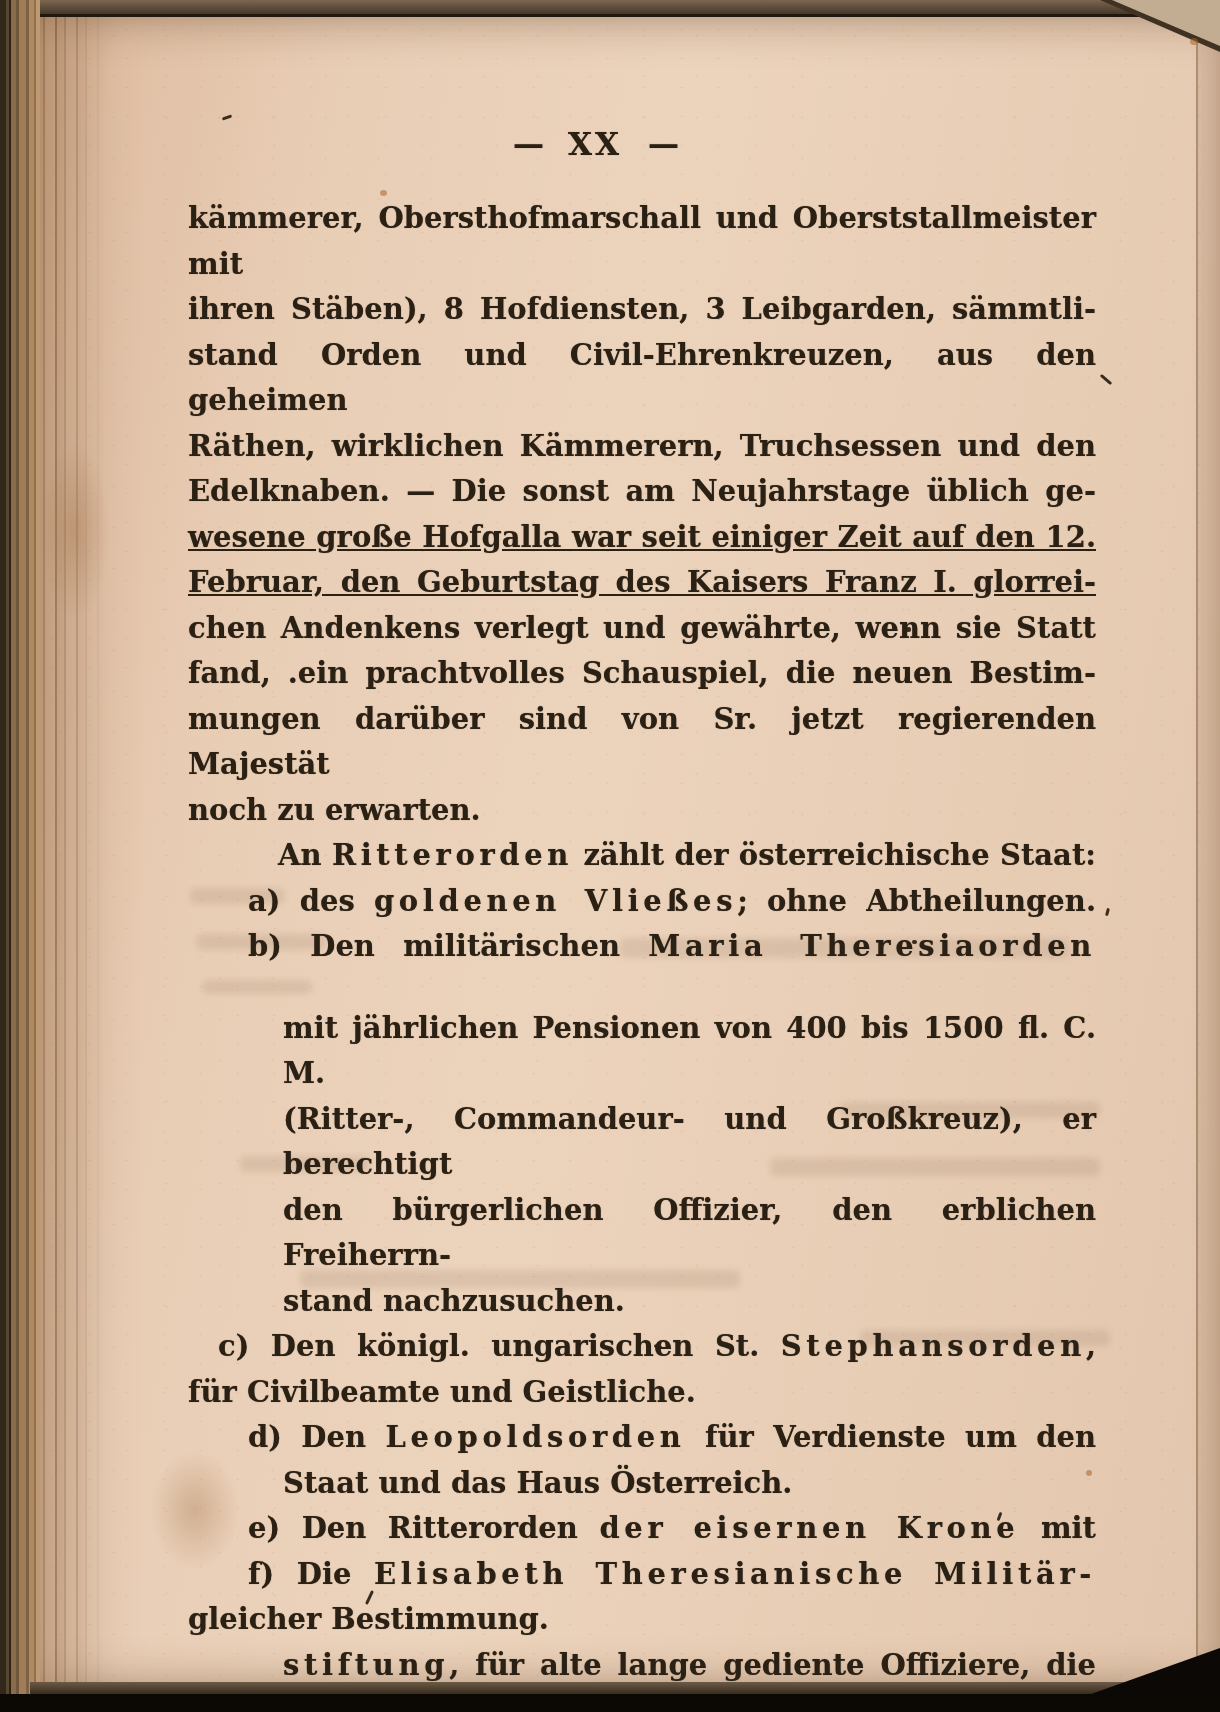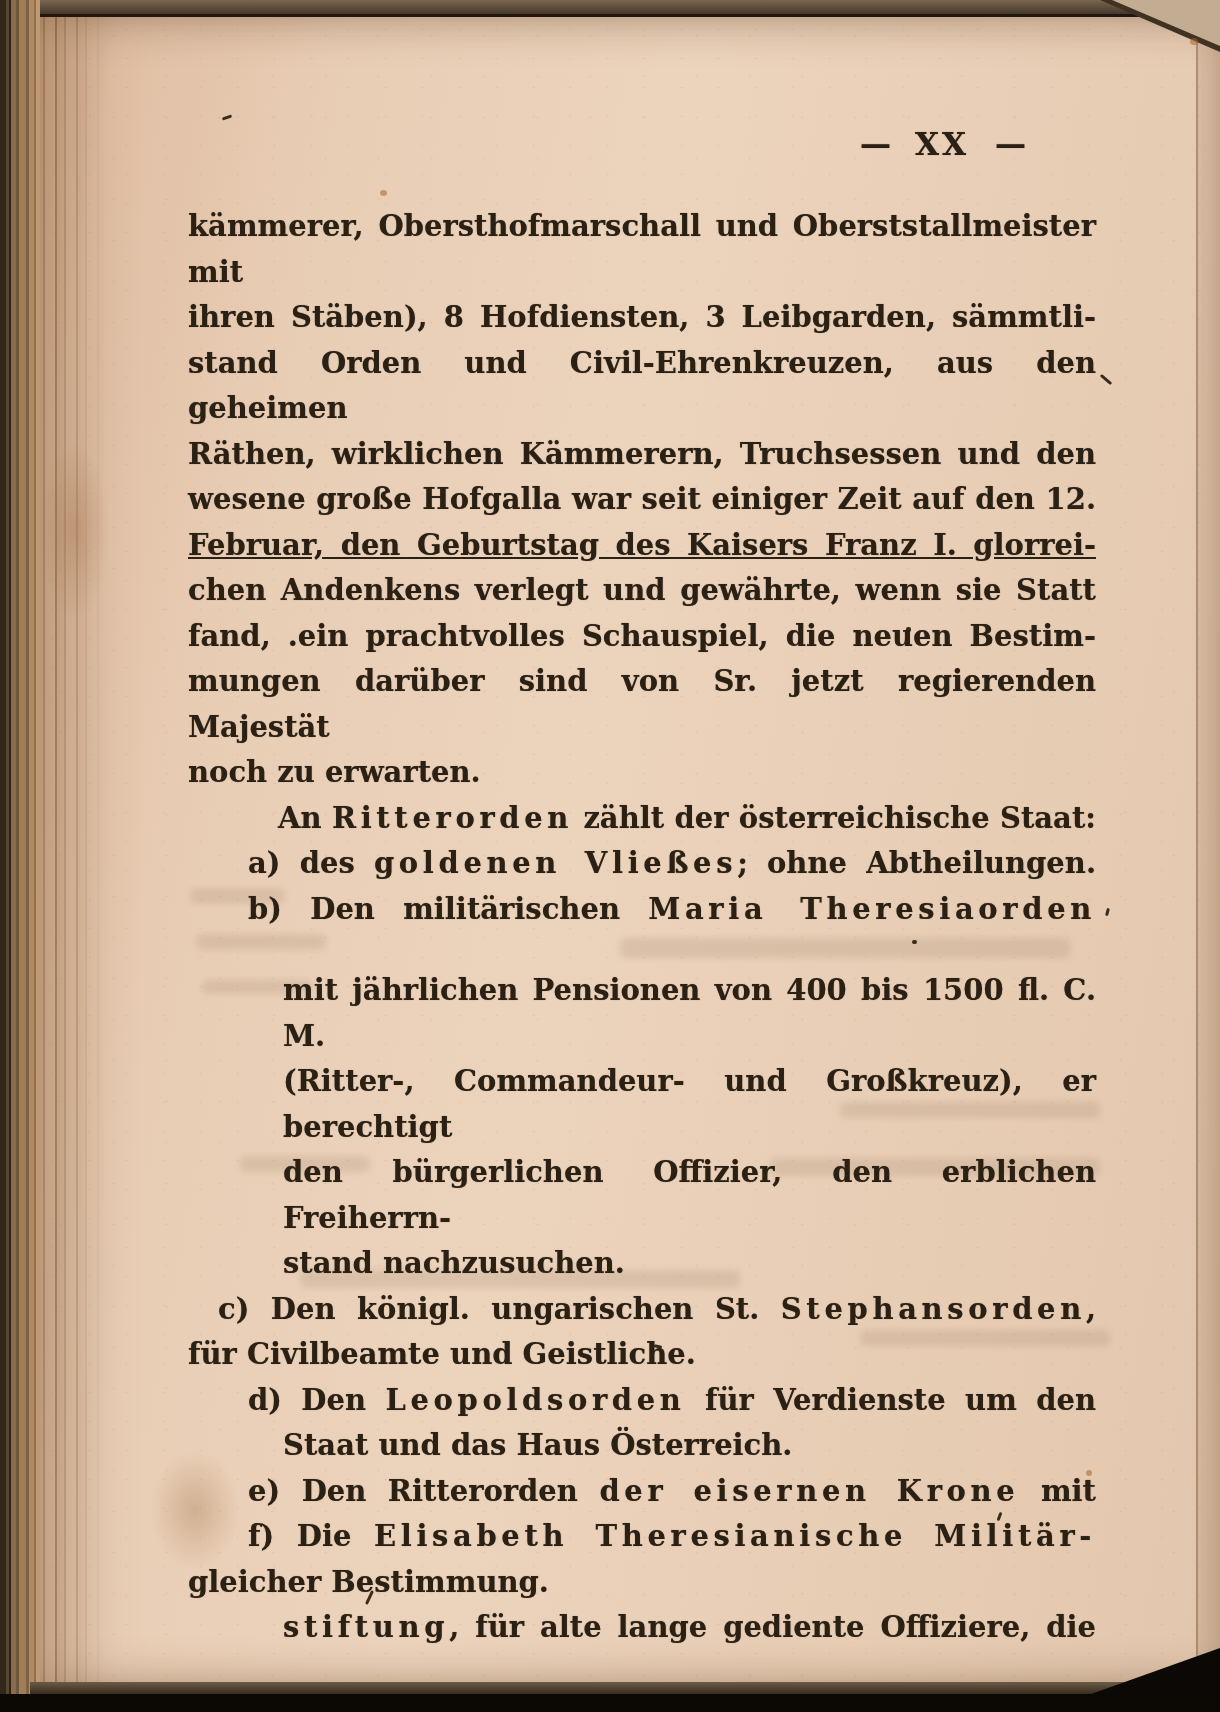--- a/index.html
+++ b/index.html
@@ -38,26 +38,26 @@
   .sheet-lines{position:absolute;left:34px;top:15px;bottom:28px;width:74px;
     background:repeating-linear-gradient(90deg,
       rgba(95,62,35,.38) 0 2px,rgba(196,156,115,.28) 2px 9px,
       rgba(125,88,55,.32) 9px 11px,rgba(214,178,138,.22) 11px 21px);
     -webkit-mask-image:linear-gradient(90deg,#000 30%,transparent 95%);
     mask-image:linear-gradient(90deg,#000 30%,transparent 95%);}
   .right-edge{position:absolute;top:40px;bottom:24px;left:1196px;width:24px;
     border-left:2px solid rgba(125,88,58,.45);background:rgba(133,96,64,.15);}
 
   
-  .header{position:absolute;left:140px;top:126px;width:910px;text-align:right;
+  .header{position:absolute;left:140px;top:126px;width:910px;text-align:center;
     color:var(--ink,#2a2014);font-weight:bold;font-size:31px;
     text-shadow:0 0 1px rgba(42,32,20,.55);}
   .header .dash{margin:0 26px;letter-spacing:-2px;}
   .header .num{letter-spacing:3px;}
-  .text-block{position:absolute;left:188px;top:204px;width:908px;
+  .text-block{position:absolute;left:188px;top:196px;width:908px;
     color:var(--ink,#2a2014);font-size:29px;font-weight:bold;line-height:45.5px;
     text-shadow:0 0 1px rgba(42,32,20,.45);}
   .line{white-space:normal;}
   .line.just{text-align:justify;text-align-last:justify;}
   .line.left{text-align:right;text-align-last:left;}
   .sperr{letter-spacing:.16em;}
 
   
   .ghost{position:absolute;background:rgba(108,78,52,.12);filter:blur(3px);border-radius:6px;}
   .speck{position:absolute;background:#3a2c1c;border-radius:2px;}
@@ -108,21 +108,22 @@
 
   <div class="header">
     <span class="dash">—</span><span class="num">XX</span><span class="dash">—</span>
   </div>
 
   <div class="text-block">
       <div class="line just" style="padding-left: 0px;"><span>kämmerer, Obersthofmarschall und Oberststallmeister mit</span></div>
       <div class="line just" style="padding-left: 0px;"><span>ihren Stäben), 8 Hofdiensten, 3 Leibgarden, sämmtli-</span></div>
       <div class="line just" style="padding-left: 0px;"><span>stand Orden und Civil-Ehrenkreuzen, aus den geheimen</span></div>
       <div class="line just" style="padding-left: 0px;"><span>Räthen, wirklichen Kämmerern, Truchsessen und den</span></div>
-      <div class="line just" style="padding-left: 0px;"><span>wesene große Hofgalla war seit einiger Zeit auf den 12.</span></div>
+      <div class="line just" style="padding-left: 0px;"><span>Edelknaben. — Die sonst am Neujahrstage üblich ge-</span></div>
+      <div class="line just" style="padding-left: 0px; text-decoration: underline;"><span>wesene große Hofgalla war seit einiger Zeit auf den 12.</span></div>
       <div class="line just" style="padding-left: 0px; text-decoration: underline;"><span>Februar, den Geburtstag des Kaisers Franz I. glorrei-</span></div>
       <div class="line just" style="padding-left: 0px;"><span>chen Andenkens verlegt und gewährte, wenn sie Statt</span></div>
       <div class="line just" style="padding-left: 0px;"><span>fand, .ein prachtvolles Schauspiel, die neuen Bestim-</span></div>
       <div class="line just" style="padding-left: 0px;"><span>mungen darüber sind von Sr. jetzt regierenden Majestät</span></div>
       <div class="line left" style="padding-left: 0px;"><span>noch zu erwarten.</span></div>
       <div class="line just" style="padding-left: 90px;"><span>An </span><span class="sperr">Ritterorden</span><span> zählt der österreichische Staat:</span></div>
       <div class="line just" style="padding-left: 60px;"><span>a) des </span><span class="sperr">goldenen Vließes</span><span>; ohne Abtheilungen.</span></div>
       <div class="line just" style="padding-left: 60px;"><span>b) Den militärischen </span><span class="sperr">Maria Theresiaorden</span></div>
       <div class="line just" style="padding-left: 95px; margin-top: 36px;"><span>mit jährlichen Pensionen von 400 bis 1500 fl. C. M.</span></div>
       <div class="line just" style="padding-left: 95px;"><span>(Ritter-, Commandeur- und Großkreuz), er berechtigt</span></div>

